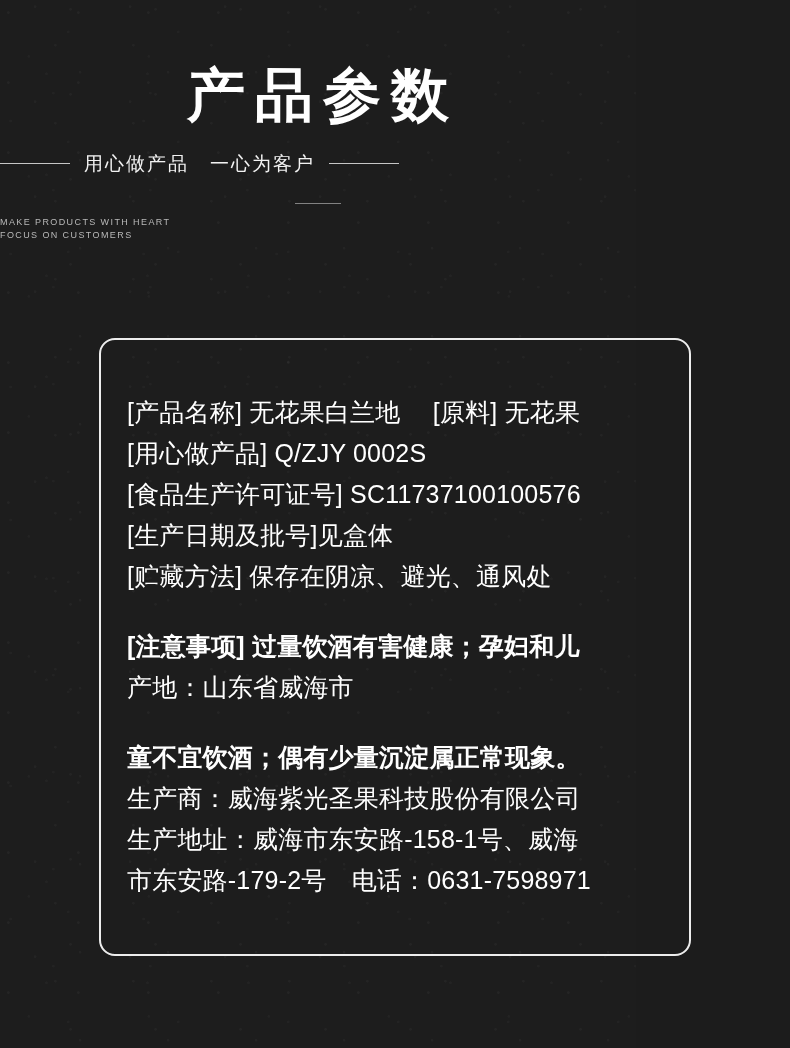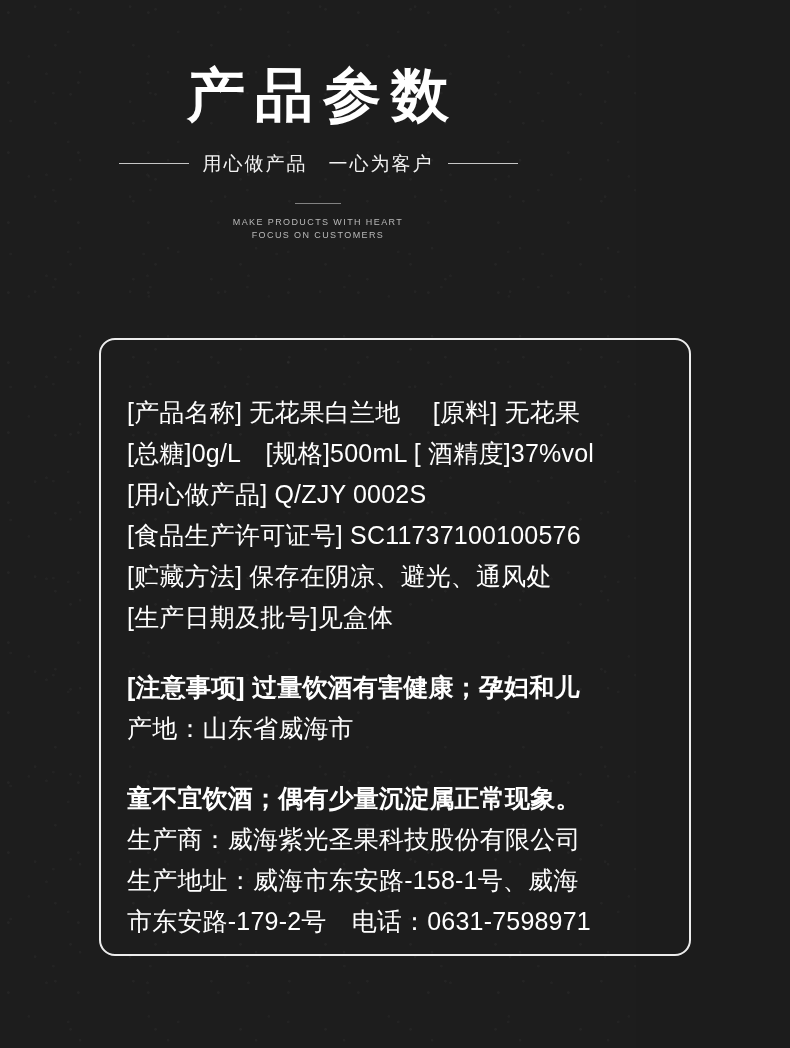--- a/index.html
+++ b/index.html
@@ -45,37 +45,36 @@
     font-weight: bold;
     letter-spacing: 10px;
     line-height: 1.15;
     color: #ffffff;
     text-indent: 10px;
   }
   .subtitle-row {
     margin-top: 22px;
     display: flex;
     align-items: center;
-    justify-content: center;
     gap: 14px;
   }
   .subtitle-rule {
     width: 70px;
     height: 1px;
     background: rgba(255,255,255,0.75);
   }
   .subtitle {
     font-size: 19px;
     letter-spacing: 2px;
     color: #f2f2f2;
     white-space: pre;
   }
   .en-block {
     margin-top: 26px;
-    text-align: center;
+    text-align: left;
   }
   .en-rule {
     width: 46px;
     height: 1px;
     background: rgba(255,255,255,0.45);
     margin: 0 auto 12px auto;
   }
   .en-line {
     font-size: 9px;
     letter-spacing: 1.4px;
@@ -126,25 +125,24 @@
     <div class="en-block">
       <div class="en-rule"></div>
       <div class="en-line">MAKE PRODUCTS WITH HEART</div>
       <div class="en-line">FOCUS ON CUSTOMERS</div>
     </div>
   </div>
 
   <div class="card">
     <div class="card-inner">
       <div class="info-line">[产品名称] 无花果白兰地　 [原料] 无花果</div>
-      <div class="info-line">[总糖]0g/L　[规格]500mL [ 酒精度]37%vol</div>
       <div class="info-line">[用心做产品] Q/ZJY 0002S</div>
       <div class="info-line">[食品生产许可证号] SC11737100100576</div>
+      <div class="info-line">[生产日期及批号]见盒体</div>
       <div class="info-line">[贮藏方法] 保存在阴凉、避光、通风处</div>
-      <div class="info-line">[生产日期及批号]见盒体</div>
       <div class="info-line bold">[注意事项] 过量饮酒有害健康；孕妇和儿</div>
       <div class="info-line">产地：山东省威海市</div>
       <div class="info-line bold">童不宜饮酒；偶有少量沉淀属正常现象。</div>
       <div class="info-line">生产商：威海紫光圣果科技股份有限公司</div>
       <div class="info-line">生产地址：威海市东安路-158-1号、威海</div>
       <div class="info-line">市东安路-179-2号　电话：0631-7598971</div>
     </div>
   </div>
 
 </div>

